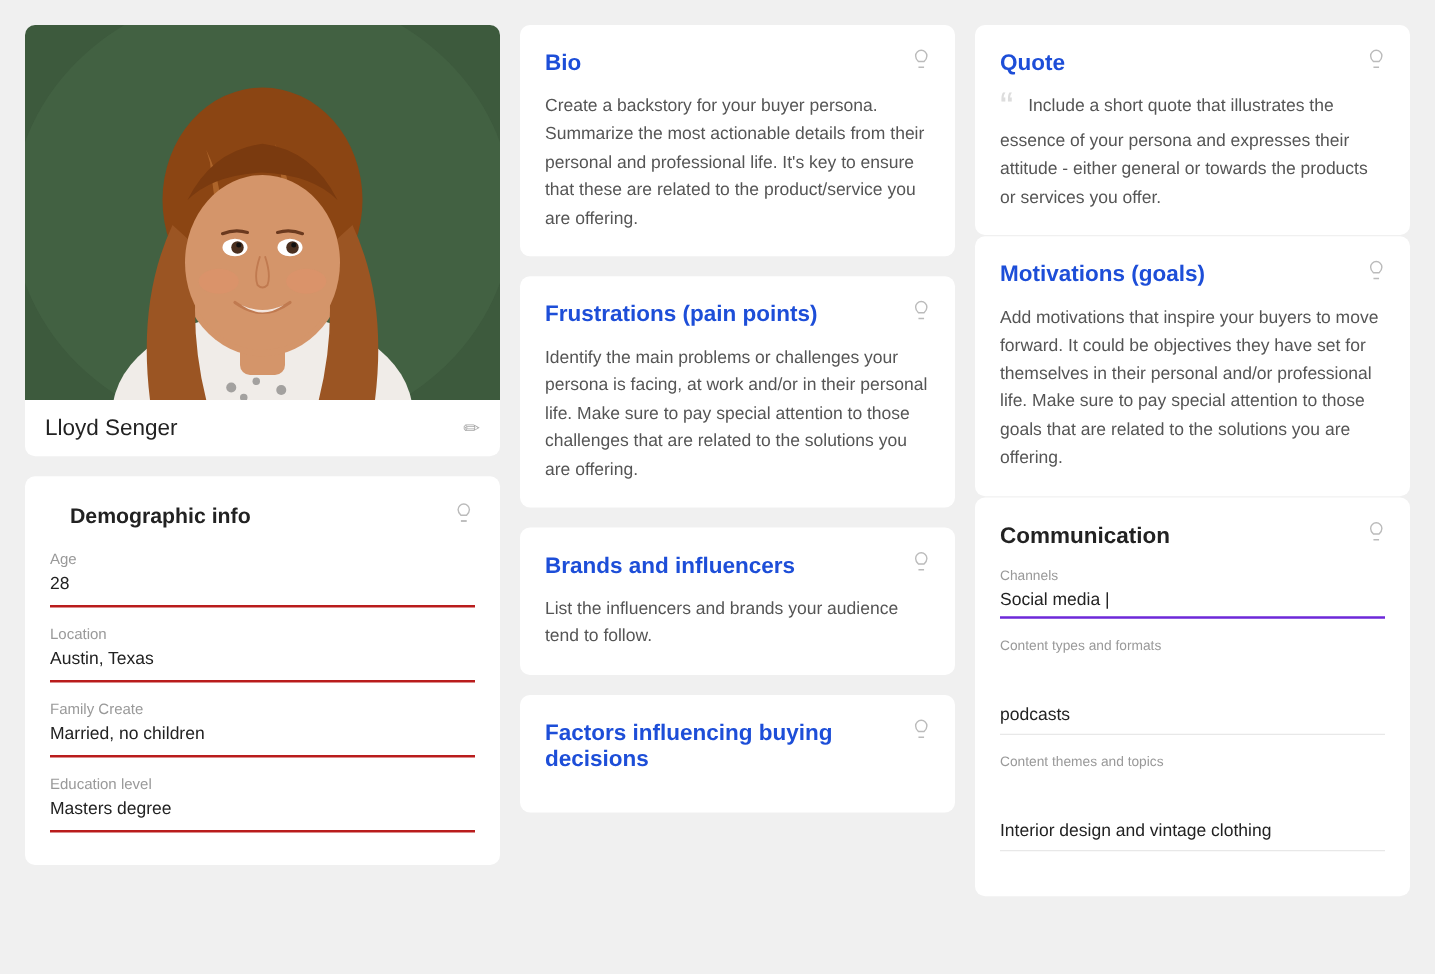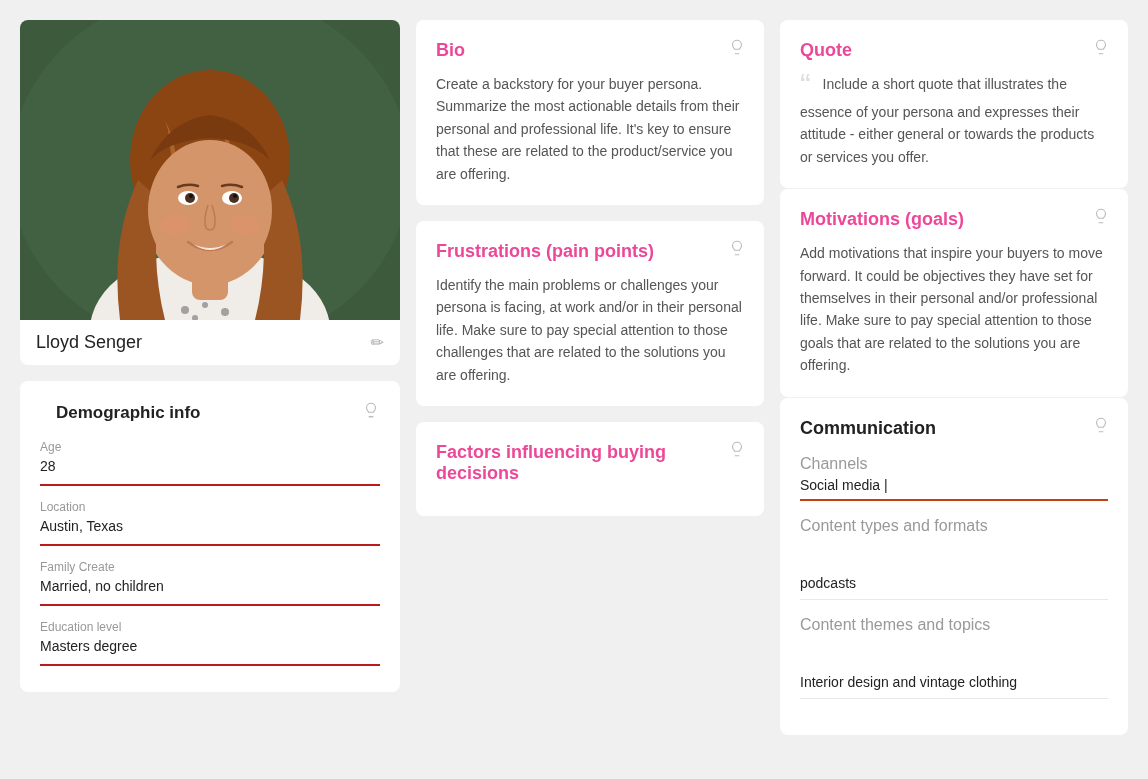--- a/index.html
+++ b/index.html
@@ -105,21 +105,21 @@
 
     .info-card {
       background: #fff;
       border-radius: 8px;
       padding: 20px;
       position: relative;
     }
     .info-card-title {
       font-size: 18px;
       font-weight: 600;
-      color: #ec4899;
+      color: #1d4ed8;
       margin-bottom: 12px;
     }
     .info-card-body {
       font-size: 14px;
       color: #555;
       line-height: 1.6;
     }
     .card-icon {
       position: absolute;
       top: 18px;
@@ -147,28 +147,28 @@
       padding: 20px;
       position: relative;
     }
     .comm-title {
       font-size: 18px;
       font-weight: 600;
       color: #222;
       margin-bottom: 16px;
     }
     .comm-sub-label {
-      font-size: 16px;
+      font-size: 11px;
       color: #999;
       margin-bottom: 4px;
     }
     .comm-input-val {
       font-size: 14px;
       color: #222;
-      border-bottom: 2px solid #c2410c;
+      border-bottom: 2px solid #6d28d9;
       padding-bottom: 6px;
       margin-bottom: 16px;
     }
     .comm-field-val {
       font-size: 14px;
       color: #222;
       border-bottom: 1px solid #e8e8e8;
       padding-bottom: 8px;
       margin-bottom: 16px;
       margin-top: 40px;
@@ -298,20 +298,29 @@
     <div class="info-card">
       <span class="card-icon">
         <svg width="18" height="18" viewBox="0 0 24 24" fill="none" stroke="#bbb" stroke-width="1.5">
           <path d="M9 21h6M12 3a6 6 0 0 1 6 6c0 2.5-1.5 4.5-3 6H9c-1.5-1.5-3-3.5-3-6a6 6 0 0 1 6-6z"></path>
         </svg>
       </span>
       <div class="info-card-title">Frustrations (pain points)</div>
       <div class="info-card-body">Identify the main problems or challenges your persona is facing, at work and/or in their personal life. Make sure to pay special attention to those challenges that are related to the solutions you are offering.</div>
     </div>
 
+    <div class="info-card">
+      <span class="card-icon">
+        <svg width="18" height="18" viewBox="0 0 24 24" fill="none" stroke="#bbb" stroke-width="1.5">
+          <path d="M9 21h6M12 3a6 6 0 0 1 6 6c0 2.5-1.5 4.5-3 6H9c-1.5-1.5-3-3.5-3-6a6 6 0 0 1 6-6z"></path>
+        </svg>
+      </span>
+      <div class="info-card-title">Brands and influencers</div>
+      <div class="info-card-body">List the influencers and brands your audience tend to follow.</div>
+    </div>
 
     <div class="info-card">
       <span class="card-icon">
         <svg width="18" height="18" viewBox="0 0 24 24" fill="none" stroke="#bbb" stroke-width="1.5">
           <path d="M9 21h6M12 3a6 6 0 0 1 6 6c0 2.5-1.5 4.5-3 6H9c-1.5-1.5-3-3.5-3-6a6 6 0 0 1 6-6z"></path>
         </svg>
       </span>
       <div class="info-card-title">Factors influencing buying decisions</div>
       <div class="info-card-body"></div>
     </div>

